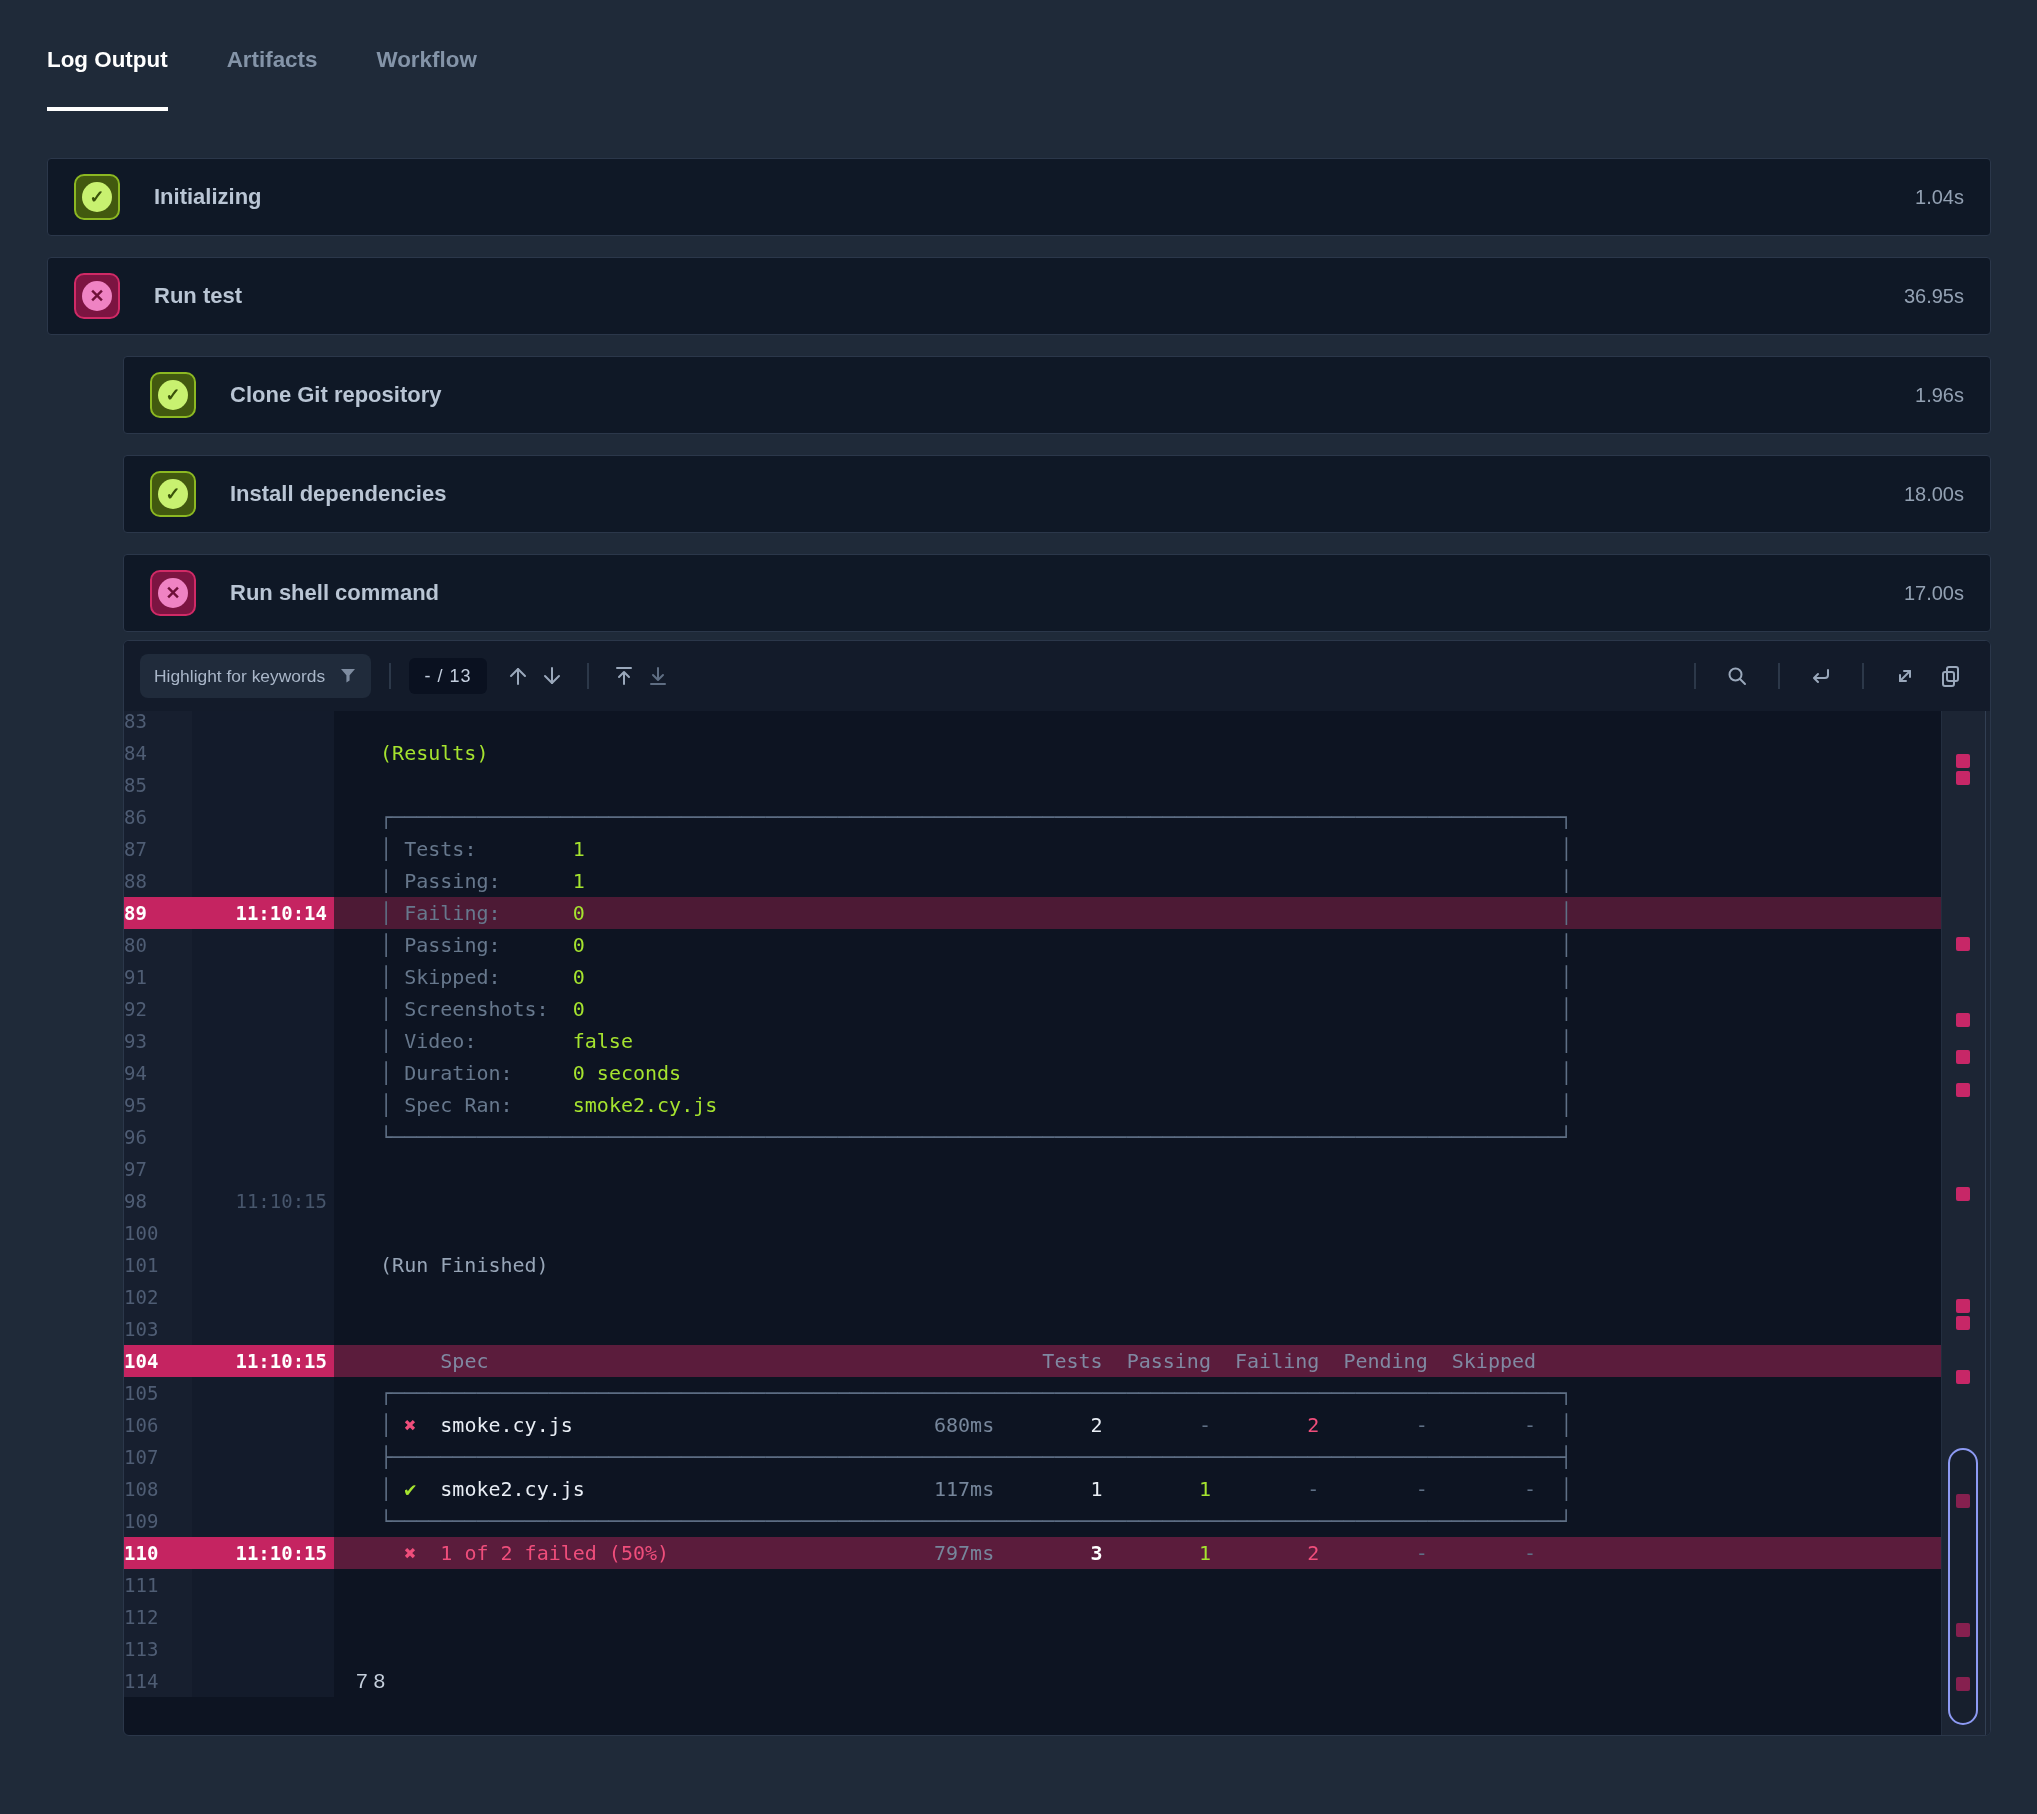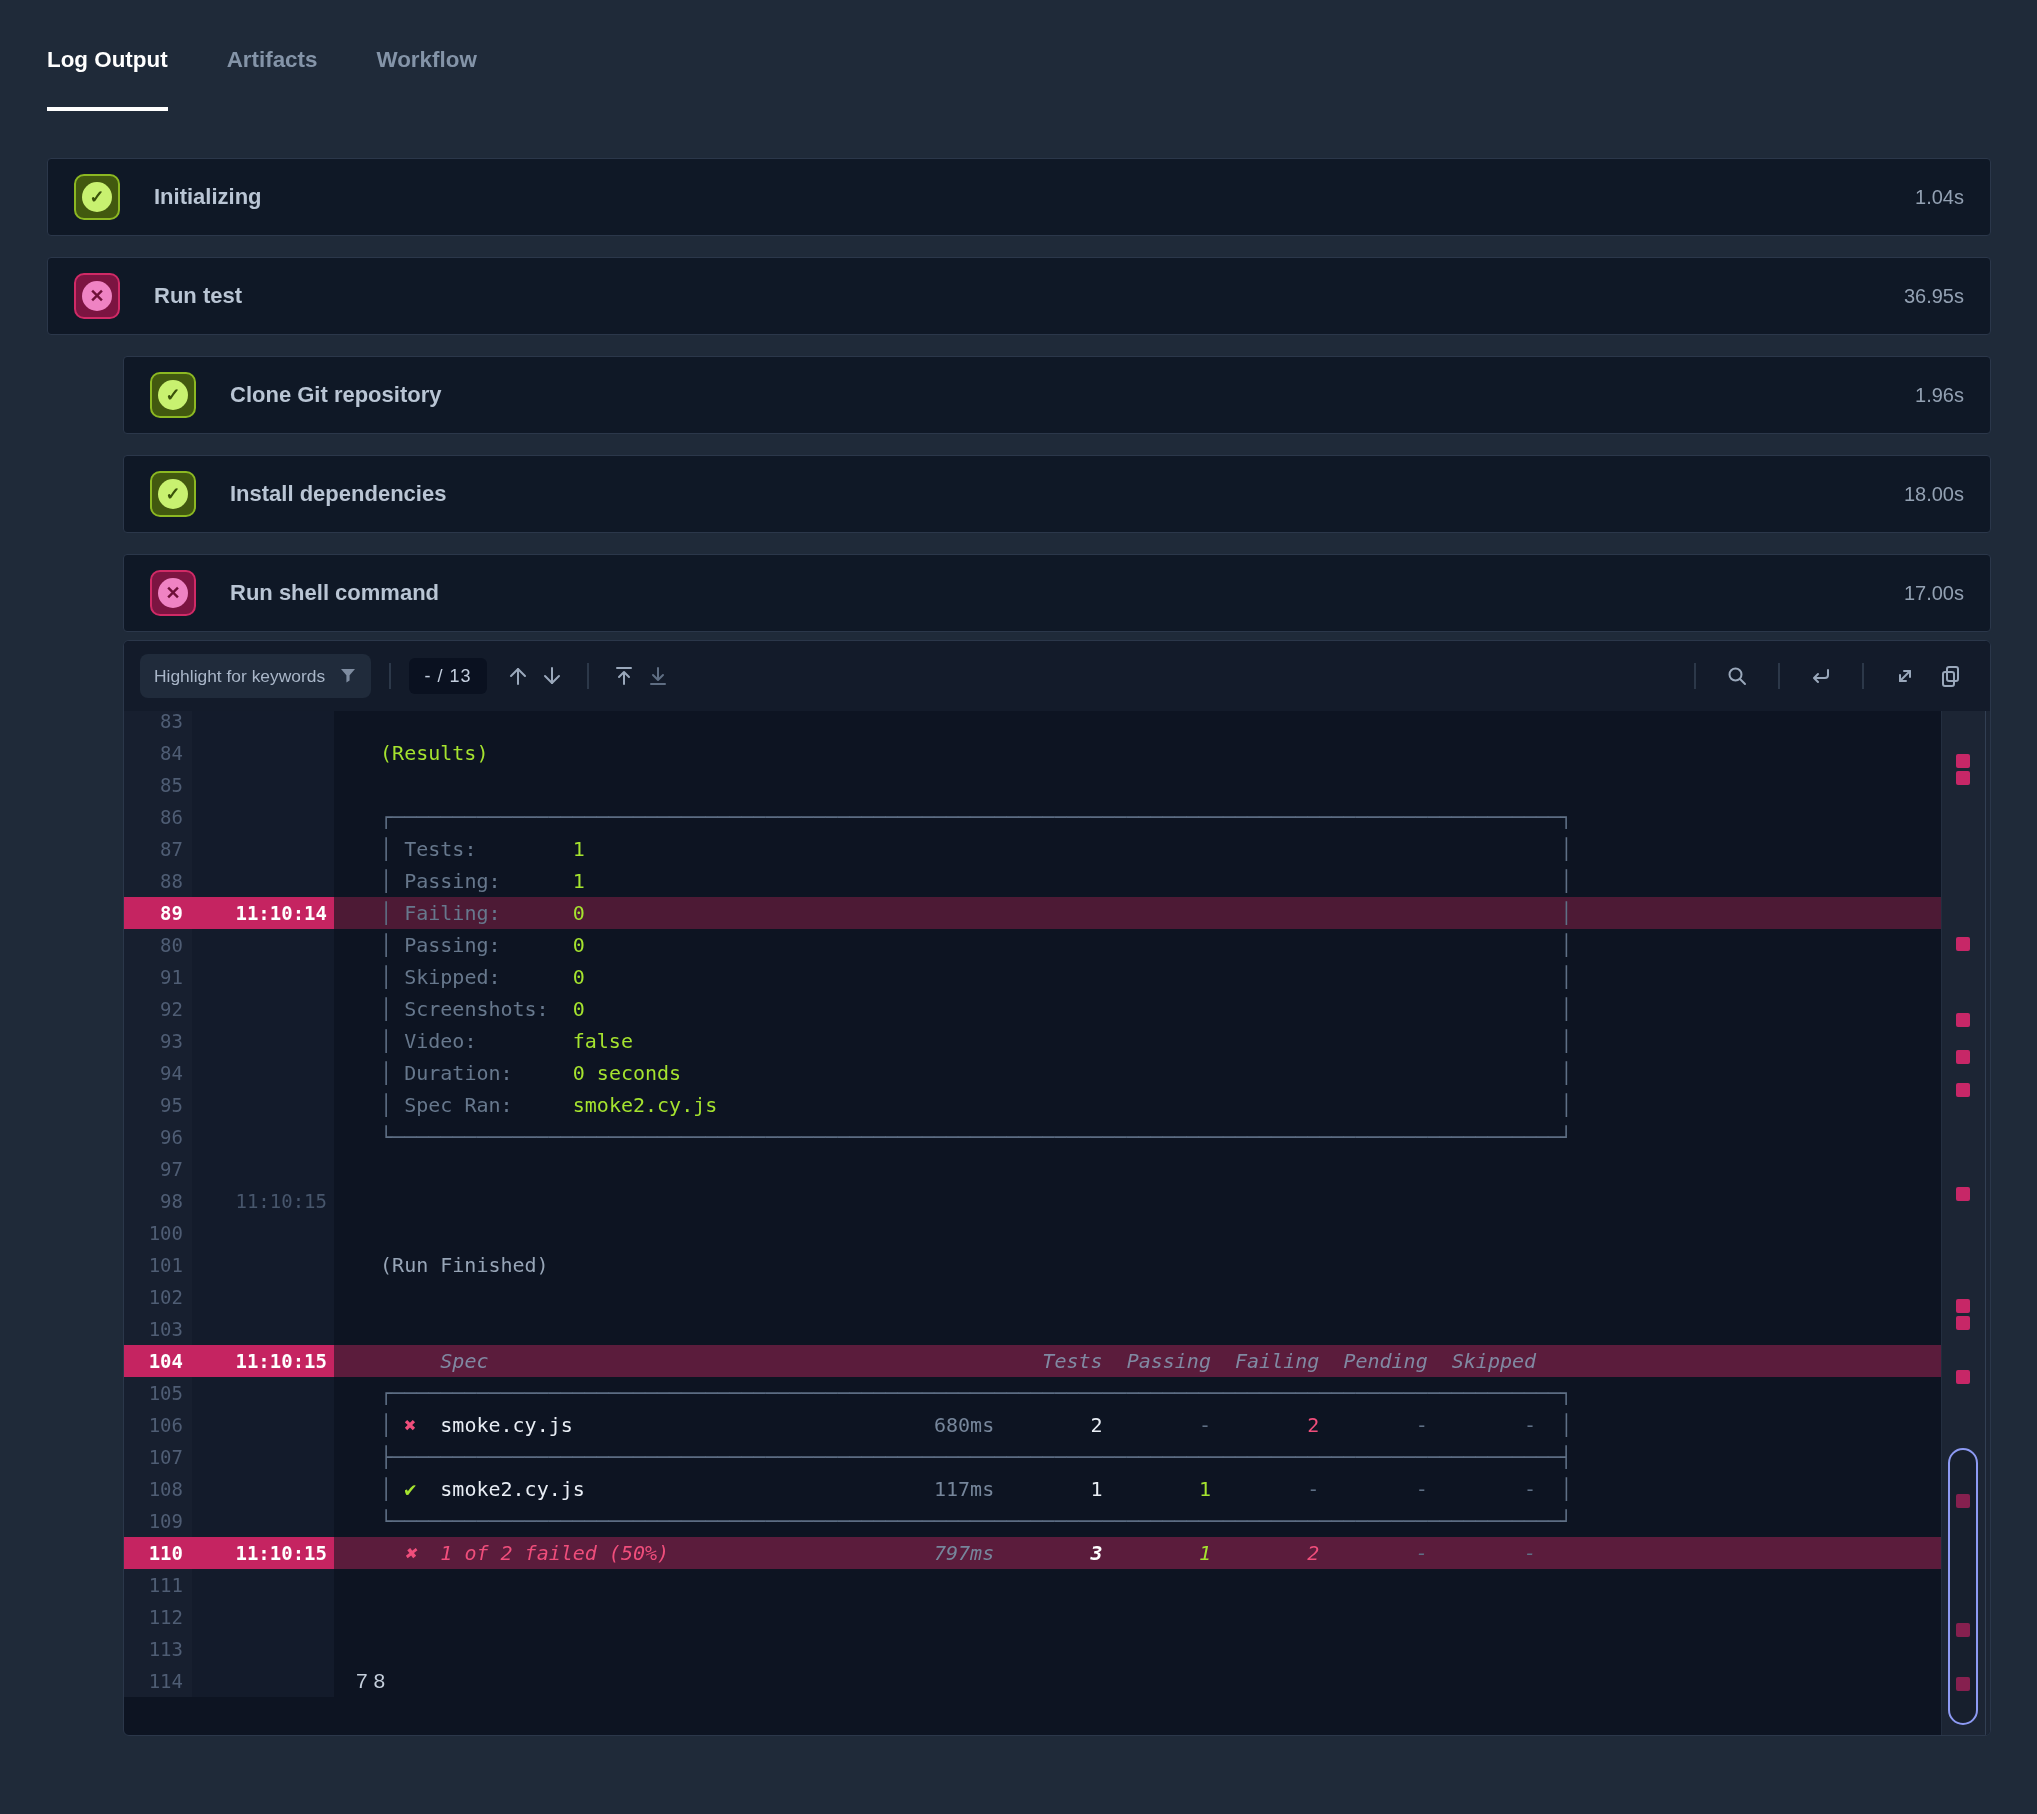--- a/index.html
+++ b/index.html
@@ -77,40 +77,40 @@
   .tbtn.dim svg{stroke:#5f6e83;}
   .tb-right{margin-left:auto;display:flex;align-items:center;}
   .tb-right .tbtn{margin:0 6px;}
 
   
   .logbody{position:relative;height:1027px;padding-right:49px;overflow:hidden;}
   .lrow{display:flex;height:32px;}
   .lrow:first-child{margin-top:-6px;}
   .ln{
     width:68px;box-sizing:border-box;flex:0 0 auto;
-    text-align:right;padding-right:9px;
+    text-align:left;padding-right:9px;
     background:#171f2f;color:#4f5d74;
     font-family:"DejaVu Sans Mono", monospace;font-size:19px;line-height:32px;
     cursor:pointer;
   }
   .lts{
     width:142px;box-sizing:border-box;flex:0 0 auto;
     text-align:right;padding-right:7px;
     background:#131b2b;color:#47566c;
     font-family:"DejaVu Sans Mono", monospace;font-size:19px;line-height:32px;
   }
   .lc{
     flex:1;min-width:0;box-sizing:border-box;padding-left:22px;
     background:#0d1422;white-space:pre;overflow:hidden;
     font-family:"DejaVu Sans Mono", monospace;font-size:20px;line-height:32px;
     color:#8c9aac;
   }
   .lrow.hl .ln,.lrow.hl .lts{background:#c52461;color:#ffffff;font-weight:700;}
   .lrow.hl .lc{background:#4d1a35;}
-  .lrow.hl2 .lc{background:#5b1c3c;font-style:italic;}
+  .lrow.hl2 .lc{background:#5b1c3c;}
 
   .grn{color:#a5e32f;}
   .red{color:#ef4e7b;}
   .dim{color:#5f7086;}
   .lbl{color:#67788d;}
   .wht{color:#e9eef5;}
   .whtb{color:#ffffff;font-weight:700;}
   .ms{color:#76869b;}
   .hdr{color:#8089a2;}
   .brt{color:#97a5b7;}

